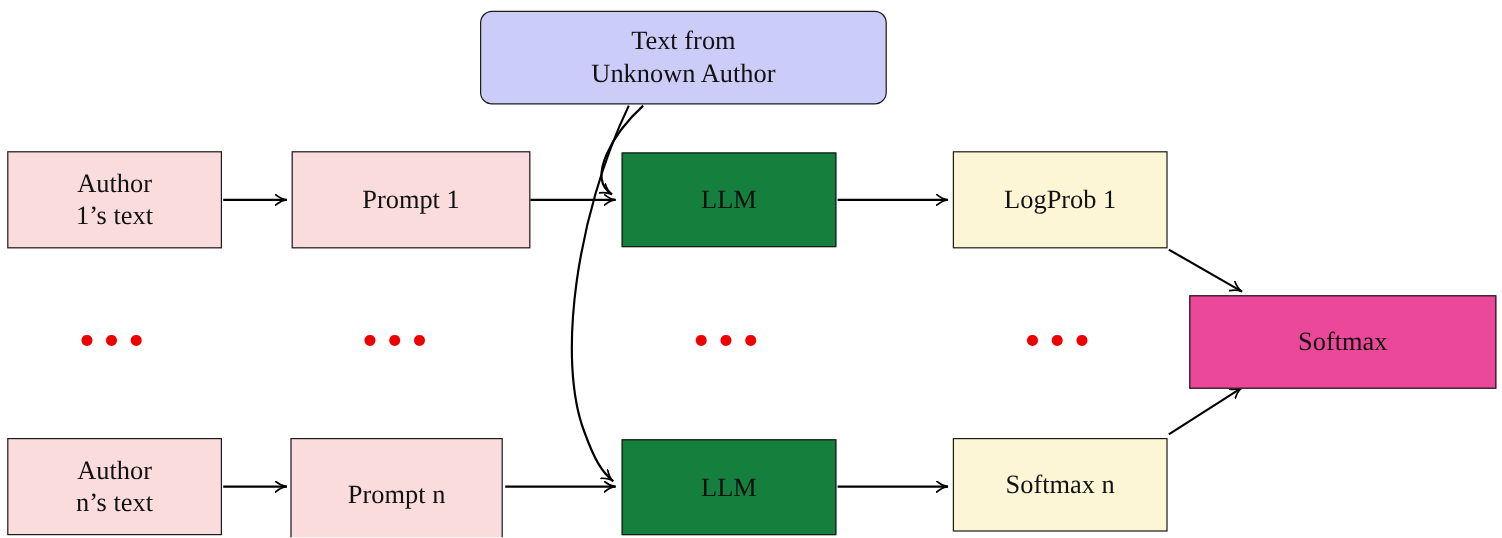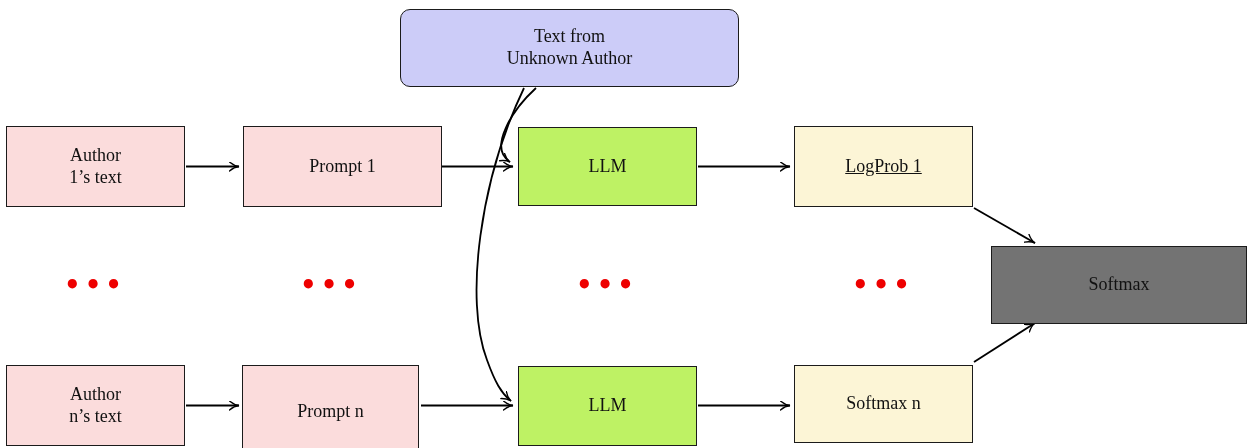--- a/index.html
+++ b/index.html
@@ -24,35 +24,35 @@
     pointer-events: none;
   }
   .node {
     position: absolute;
     box-sizing: border-box;
     border: 1.4px solid #1b1b1b;
     display: flex;
     align-items: center;
     justify-content: center;
     text-align: center;
-    font-size: 18px;
+    font-size: 22px;
     line-height: 1.22;
     color: #111111;
     white-space: pre-line;
   }
   .fill-pink    { background: #fbdcdc; }
-  .fill-green   { background: #bef264; }
+  .fill-green   { background: #15803d; }
   .fill-yellow  { background: #fcf5d6; }
   .fill-purple  { background: #ccccf8; border-radius: 10px; }
-  .fill-blue    { background: #737373; text-align: right; }
+  .fill-blue    { background: #ec4899; text-align: right; }
 
   .node-author-1  { left: 6px;   top: 126px; width: 179px; height: 81px; }
   .node-prompt-1  { left: 243px; top: 126px; width: 199px; height: 81px; }
   .node-llm-top   { left: 518px; top: 127px; width: 179px; height: 79px; }
-  .node-logprob-1 { left: 794px; top: 126px; width: 179px; height: 81px; text-decoration: underline; }
+  .node-logprob-1 { left: 794px; top: 126px; width: 179px; height: 81px; }
 
   .node-author-n  { left: 6px;   top: 365px; width: 179px; height: 81px; }
   .node-prompt-n  { left: 242px; top: 365px; width: 177px; height: 94px; }
   .node-llm-bot   { left: 518px; top: 366px; width: 179px; height: 80px; }
   .node-logprob-n { left: 794px; top: 365px; width: 179px; height: 78px; }
 
   .node-unknown   { left: 400px; top: 9px;   width: 339px; height: 78px; }
   .node-softmax   { left: 991px; top: 246px; width: 256px; height: 78px; }
 
   .dots {

